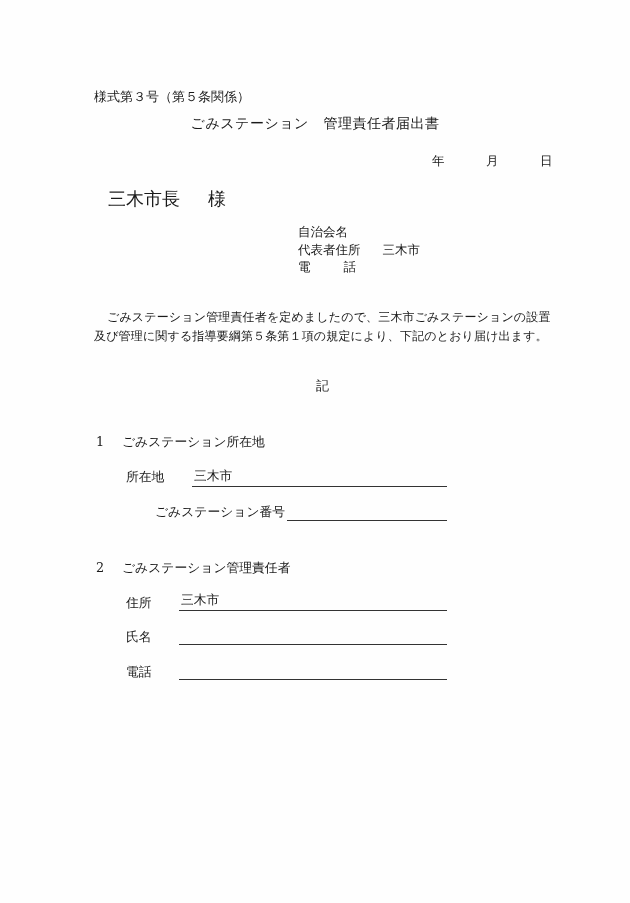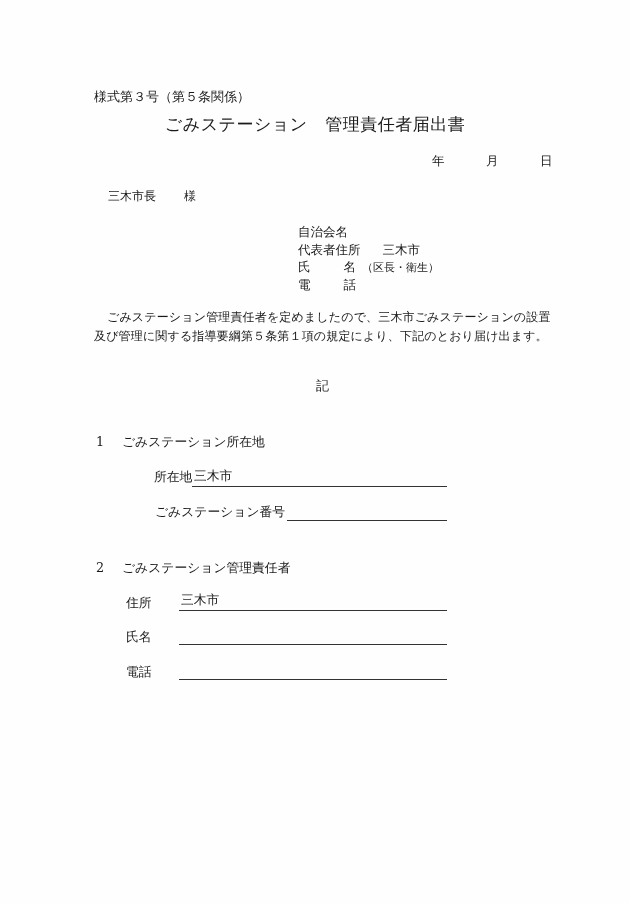--- a/index.html
+++ b/index.html
@@ -11,26 +11,26 @@
       width: 630px;
       height: 903px;
       position: relative;
       overflow: hidden;
       font-family: "DejaVu Serif", "Liberation Serif", serif;
       color: #1a1a1a;
       font-size: 13px;
     }
     .abs { position: absolute; white-space: nowrap; line-height: 1; }
     .form-no { left: 94px; top: 90px; font-size: 13px; }
-    .title { left: 0; width: 630px; text-align: center; top: 116px; font-size: 17px; letter-spacing: 0.5px; }
+    .title { left: 0; width: 630px; text-align: center; top: 116px; font-size: 14px; letter-spacing: 0.5px; }
     .date { top: 155px; font-size: 12.5px; }
     .date-year { left: 432px; }
     .date-month { left: 486px; }
     .date-day { left: 540px; }
-    .addressee { left: 108px; top: 190px; font-size: 12px; }
+    .addressee { left: 108px; top: 190px; font-size: 18px; }
     .addressee .sama { margin-left: 28px; }
     .applicant { left: 298px; top: 223px; font-size: 12.5px; }
     .applicant .row { height: 17.5px; line-height: 17.5px; }
     .applicant .gap { display: inline-block; width: 33px; }
     .applicant .val { margin-left: 22px; }
     .applicant .note { font-size: 11px; margin-left: 6px; }
     .body-text { left: 94px; top: 308px; width: 460px; font-size: 12px; line-height: 19px; white-space: normal; text-indent: 13px; letter-spacing: 0.15px; }
     .ki { left: 316px; top: 379px; font-size: 13px; }
     .section-head { left: 96px; font-size: 12.8px; }
     .section-head .num { display: inline-block; width: 26px; }
@@ -66,36 +66,33 @@
   </div>
 
   <div class="abs applicant">
     <div class="row">
       <span>自治会名</span>
     </div>
     <div class="row">
       <span>代表者住所</span><span class="val">三木市</span>
     </div>
     <div class="row">
-      <span>氏</span><span class="gap"></span><span>名</span><span class="note">（区長・衛生）</span>
-    </div>
-    <div class="row">
       <span>電</span><span class="gap"></span><span>話</span>
     </div>
   </div>
 
   <div class="abs body-text">ごみステーション管理責任者を定めましたので、三木市ごみステーションの設置及び管理に関する指導要綱第５条第１項の規定により、下記のとおり届け出ます。</div>
 
   <div class="abs ki">記</div>
 
   <div class="abs section-head s1">
     <span class="num">1</span><span>ごみステーション所在地</span>
   </div>
 
-  <div class="abs field-label" style="top:471px;margin-left:28px;">所在地</div>
+  <div class="abs field-label" style="top:471px;">所在地</div>
   <div class="uline" style="left:192px; top:470px; width:255px;">
     <span class="prefill">三木市</span>
   </div>
 
   <div class="abs field-label" style="top:506px;margin-left:29px;">ごみステーション番号</div>
   <div class="uline" style="left:287px; top:504px; width:160px;">
     <span class="prefill"></span>
   </div>
 
   <div class="abs section-head s2">

